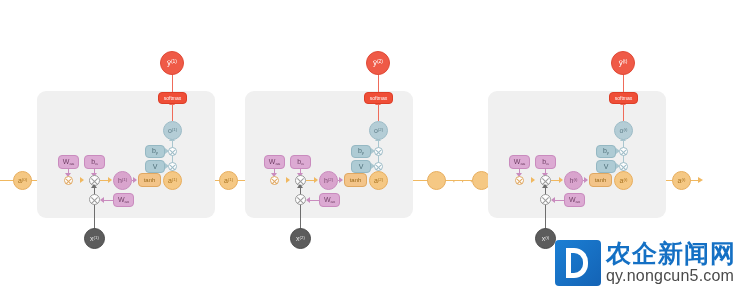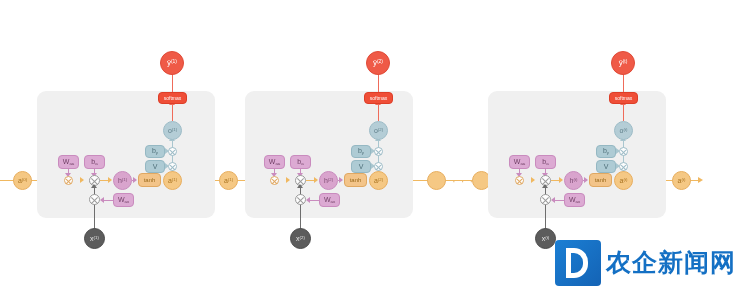--- a/index.html
+++ b/index.html
@@ -361,16 +361,17 @@
     <span><span>a</span><span class="sup">(t)</span></span>
   </div>
 
   <div id="wm">
     <div id="wm-mark">
       <div class="sq"></div>
         <div class="dee"></div>
     </div>
     <div id="wm-txt">
       <div id="wm-cn">农企新闻网</div>
+      <div id="wm-url">qy.nongcun5.com</div>
     </div>
   </div>
 
 </div>
 
 </body></html>

